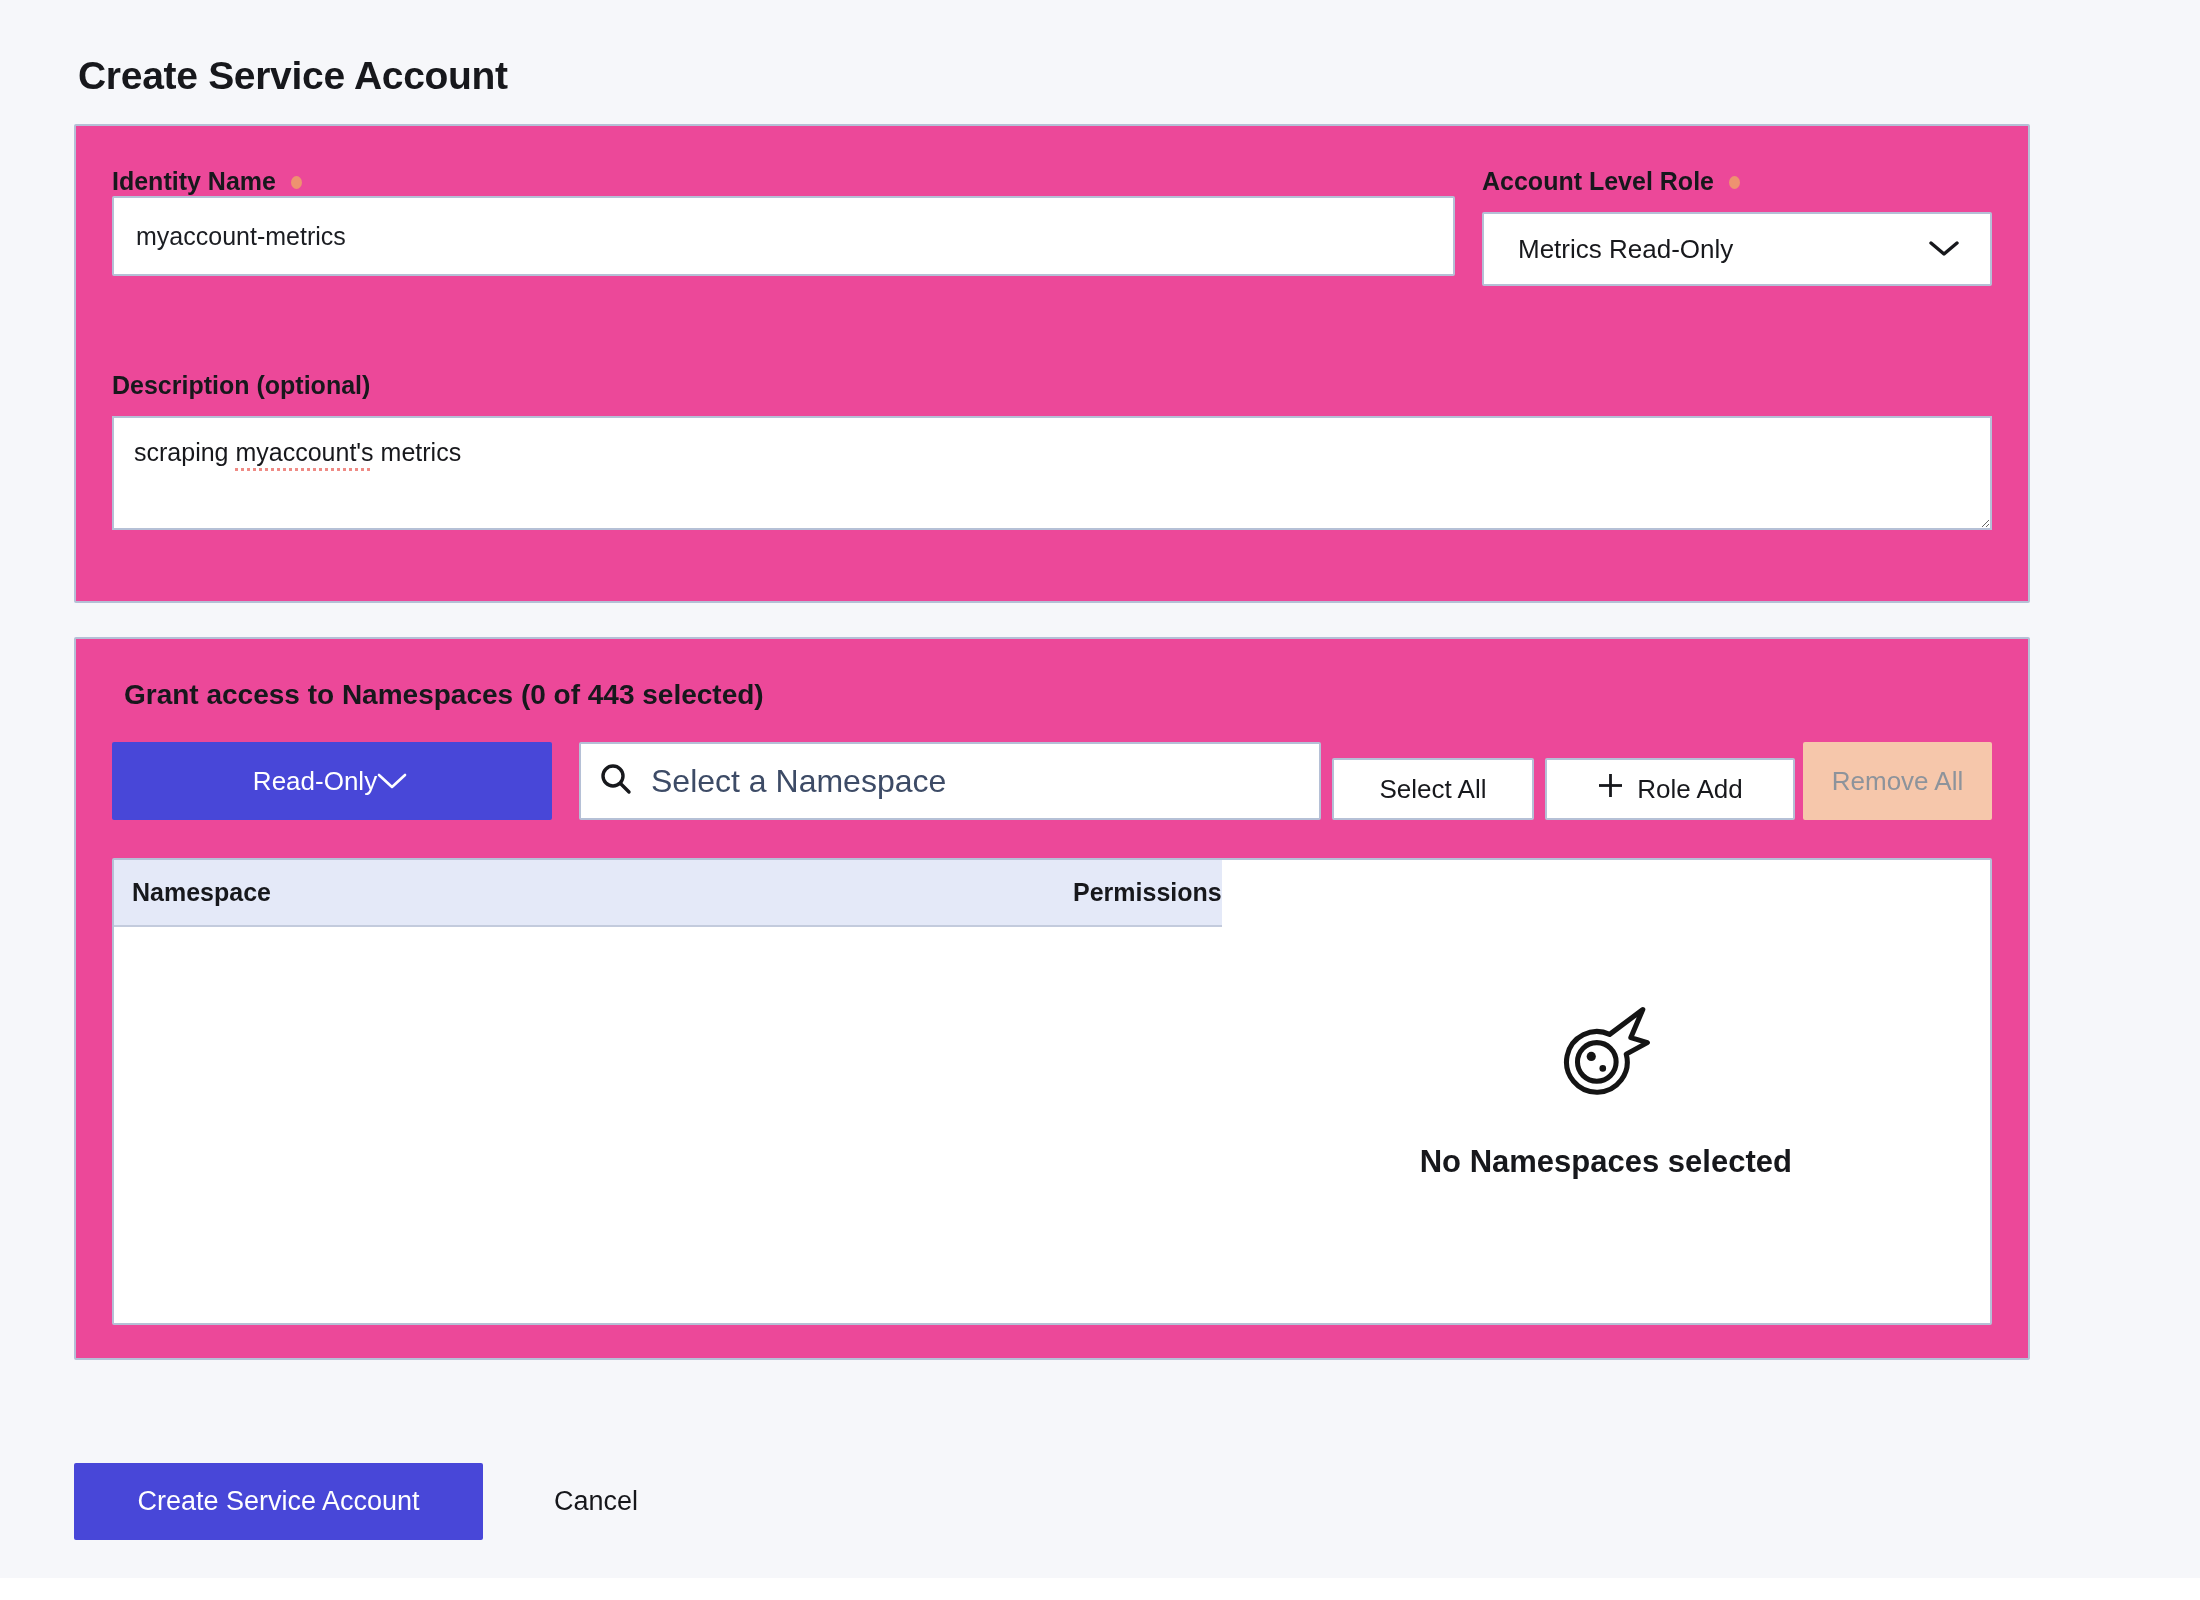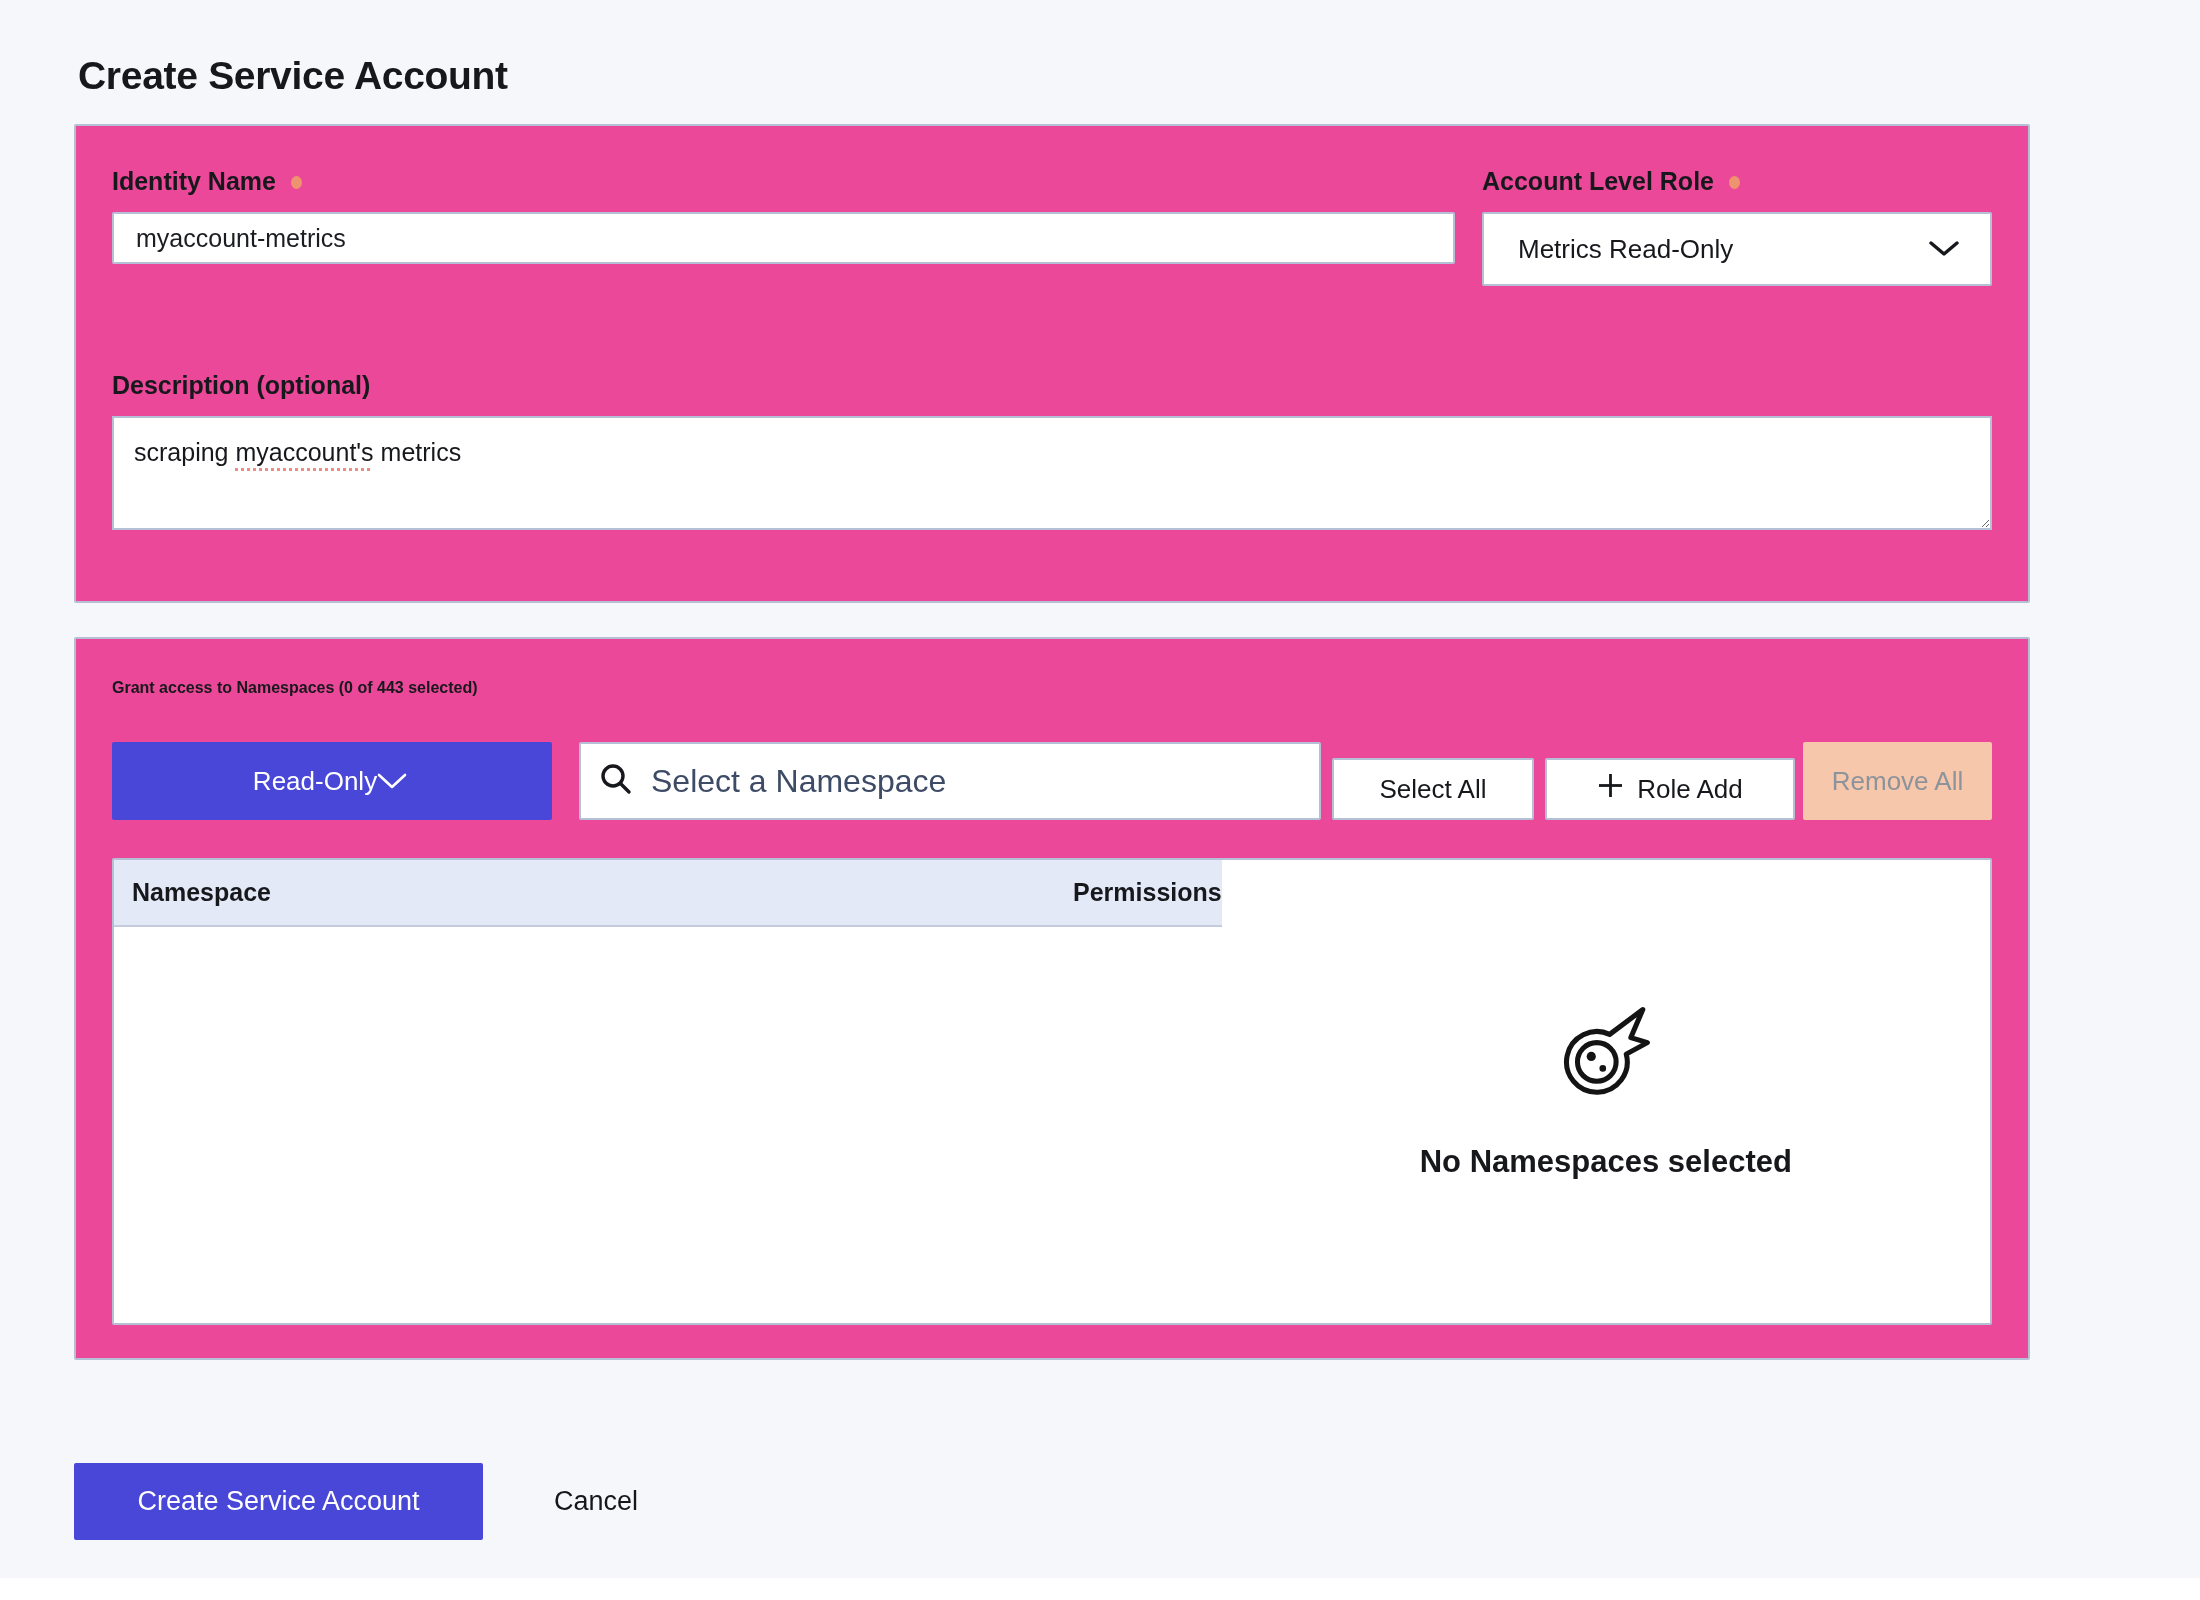--- a/index.html
+++ b/index.html
@@ -26,21 +26,21 @@
   .identity-field { width:1343px; }
   .role-field { margin-left:auto; width:510px; }
 
   .field-label {
     display:flex; align-items:center; gap:15px;
     font-size:25px; font-weight:600; height:30px;
   }
   .req-dot { width:11px; height:13px; border-radius:50%; background:#ee9270; margin-top:2px; }
 
   .text-input {
-    display:block; margin-top:16px; width:100%; height:52px;
+    display:block; width:100%; height:80px;
     box-sizing:border-box; border:2px solid #b5c0d6; border-radius:2px;
     font-family:inherit; font-size:25px; color:#1b1d22; padding:8px 22px;
     background:#fff; outline:none;
   }
   .select-box {
     margin-top:16px; height:74px; box-sizing:border-box;
     border:2px solid #b5c0d6; border-radius:2px; background:#fff;
     display:flex; align-items:center; justify-content:space-between;
     padding:0 30px 0 34px; font-size:26px; cursor:pointer;
   }
@@ -50,21 +50,21 @@
     margin-top:16px; height:114px; box-sizing:border-box;
     border:2px solid #b5c0d6; border-radius:0; background:#fff;
     font-size:25px; padding:18px 20px; resize:both; overflow:auto;
     white-space:pre-wrap; line-height:32px;
   }
   .misspelled {
     text-decoration:underline dotted #ef8b85;
     text-decoration-thickness:3px; text-underline-offset:7px;
   }
 
-  .section-heading { font-size:16px; font-weight:700; height:31px; }
+  .section-heading { font-size:28px; font-weight:700; height:31px;margin-left:12px; }
 
   .controls-row { display:flex; margin-top:32px; height:78px; align-items:stretch; }
   .btn-dd {
     width:440px; background:#4847d8; color:#fff; border:none; border-radius:2px;
     display:flex; align-items:center; justify-content:center;
     padding:0 36px 0 32px; font-size:26px; box-sizing:border-box; cursor:pointer;
     font-family:inherit;
   }
   .search-box {
     width:742px; margin-left:27px; box-sizing:border-box;

